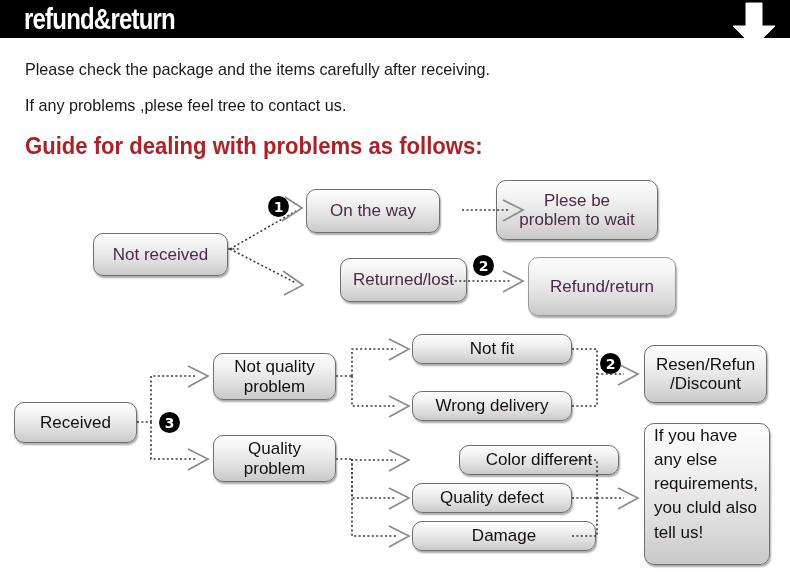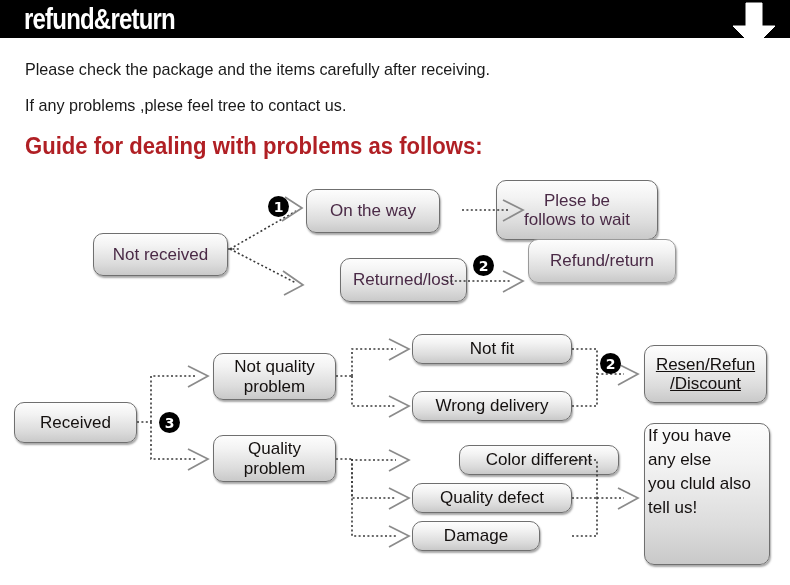--- a/index.html
+++ b/index.html
@@ -73,21 +73,21 @@
     display:flex;
     align-items:center;
     justify-content:center;
     text-align:center;
     line-height:1.12;
     font-size:17px;
     color:#14100f;
     padding:0 4px;
   }
   .node.purple{ color:#4a2a46; }
-  .node.leftal{ justify-content:flex-start; text-align:left; padding-left:3px; }
+  .node.leftal{ justify-content:flex-start; text-align:left; padding-left:9px; }
   .node.soft{ border-color:#9a9a9a; }
 
   
   .badge{
     position:absolute;
     width:21px; height:21px;
     border-radius:50%;
     background:#000;
     color:#fff;
     font-size:14px;
@@ -183,24 +183,24 @@
   </svg>
 
   <div class="node purple" style="left:93px;top:233px;width:135px;height:43px;">Not received</div>
 
   <div class="node purple" style="left:306px;top:189px;width:134px;height:44px;">On the way</div>
 
   <div class="node purple" style="left:292px;top:258px;width:127px;height:44px;margin-left:48px;">Returned/lost</div>
 
   <div class="node purple" style="left:496px;top:180px;width:162px;height:60px;flex-direction:column;">
     <span>Plese be</span>
-    <span>follows to wait</span>
-  </div>
-
-  <div class="node purple soft" style="left:528px;top:239px;width:148px;height:44px;">Refund/return</div>
+    <span>problem to wait</span>
+  </div>
+
+  <div class="node purple soft" style="left:528px;top:257px;width:148px;height:59px;">Refund/return</div>
 
   <div class="badge" style="left:268px;top:196px;">1</div>
   <div class="badge" style="left:473px;top:255px;">2</div>
 
   <div class="node" style="left:14px;top:402px;width:123px;height:41px;">Received</div>
 
   <div class="badge" style="left:159px;top:412px;">3</div>
 
   <div class="node" style="left:213px;top:353px;width:123px;height:47px;flex-direction:column;">
     <span>Not quality</span>
@@ -213,29 +213,30 @@
   </div>
 
   <div class="node" style="left:412px;top:334px;width:160px;height:30px;">Not fit</div>
 
   <div class="node" style="left:412px;top:391px;width:160px;height:30px;">Wrong delivery</div>
 
   <div class="node" style="left:412px;top:445px;width:160px;height:30px;margin-left:47px;">Color different</div>
 
   <div class="node" style="left:412px;top:483px;width:160px;height:30px;">Quality defect</div>
 
-  <div class="node" style="left:412px;top:521px;width:128px;height:30px;">Damage</div>
+  <div class="node" style="left:412px;top:521px;width:184px;height:30px;">Damage</div>
 
   <div class="badge" style="left:600px;top:353px;">2</div>
 
-  <div class="node" style="left:644px;top:345px;width:123px;height:58px;flex-direction:column;text-decoration:underline;">
+  <div class="node" style="left:644px;top:345px;width:123px;height:58px;flex-direction:column;">
     <span>Resen/Refun</span>
     <span>/Discount</span>
   </div>
 
   <div class="node leftal" style="left:644px;top:423px;width:126px;height:142px;flex-direction:column;align-items:flex-start;line-height:1.42;">
     <span>If you have</span>
     <span>any else</span>
+    <span>requirements,</span>
     <span>you cluld also</span>
     <span>tell us!</span>
   </div>
 
 </div>
 
 </body></html>

